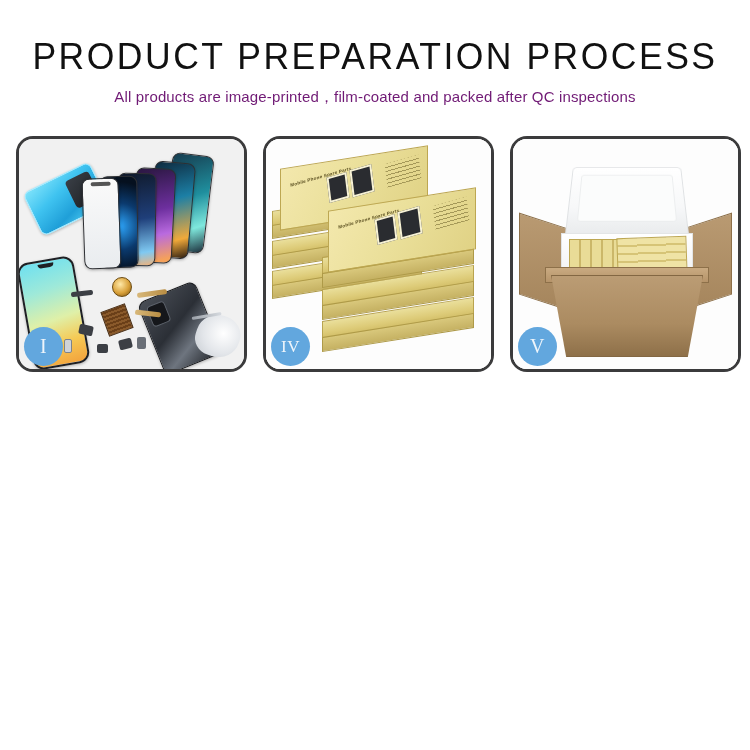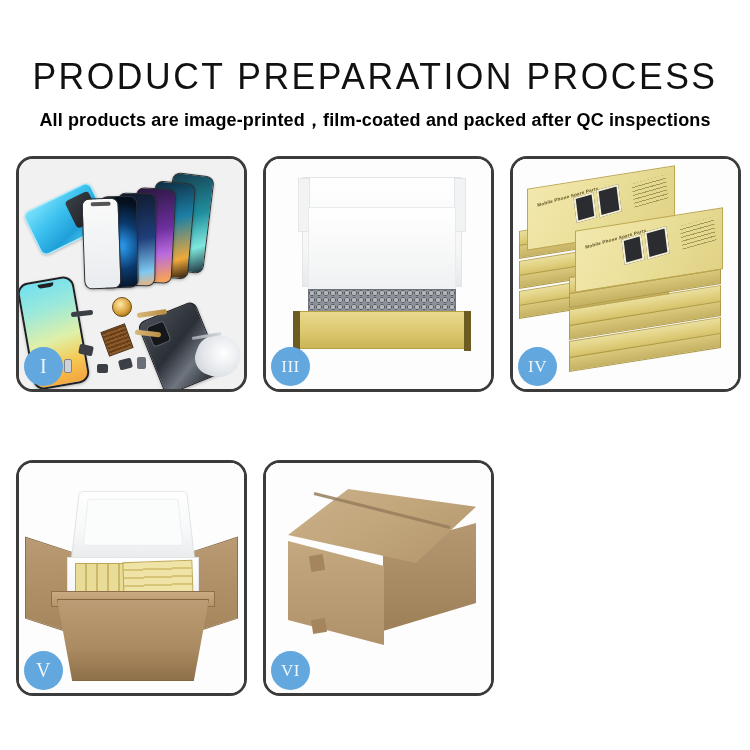--- a/index.html
+++ b/index.html
@@ -6,35 +6,35 @@
   * { box-sizing: border-box; margin: 0; padding: 0; }
   html, body {
     width: 750px; height: 750px;
     background: #ffffff;
     font-family: "Liberation Sans", "DejaVu Sans", sans-serif;
     overflow: hidden;
   }
   .page { position: relative; width: 750px; height: 750px; background: #fff; }
 
   
-  .header { text-align: center; padding-top: 38px; margin-top: 20px; }
+  .header { text-align: center; padding-top: 38px; }
   .title {
     font-size: 37px;
     font-weight: 400;
     letter-spacing: 2.6px;
     color: #111111;
     line-height: 1.05;
     transform: scaleX(0.96);
     white-space: nowrap;
   }
   .subtitle {
     margin-top: 11px;
-    font-size: 18px;
-    font-weight: 700;
-    color: #000000;
+    font-size: 15px;
+    font-weight: 400;
+    color: #701a75;
     letter-spacing: 0.15px;
     white-space: nowrap;
   }
 
   
   .grid {
     position: absolute;
     left: 16px; top: 136px;
     width: 720px;
     display: grid;
@@ -407,31 +407,20 @@
           <div class="cmp" style="left:45px;top:200px;width:8px;height:14px;background:#cfd3d8;border:1px solid #7d838b;"></div>
           <div class="flex" style="left:118px;top:152px;width:30px;transform:rotate(-8deg);"></div>
           <div class="flex" style="left:116px;top:172px;width:26px;transform:rotate(6deg);"></div>
           <div class="tool"></div>
         </div>
       </div>
       <div class="badge">I</div>
     </div>
 
 
-    <div class="panel tint-white">
-      <div class="stage">
-        <div class="p3">
-          <div class="lid3"></div>
-          <div class="foam3"></div>
-          <div class="wrap3"></div>
-          <div class="tray3"></div>
-        </div>
-      </div>
-      <div class="badge wide">III</div>
-    </div>
 
     <div class="panel tint-white">
       <div class="stage">
         <div class="p4">
           <div class="stack">
 
             <div class="layer" style="left:0px;  top:46px; width:150px; height:18px;"></div>
             <div class="layer" style="left:0px;  top:76px; width:150px; height:18px;"></div>
             <div class="layer" style="left:0px;  top:106px;width:150px; height:18px;"></div>
             <div class="side" style="left:0px;  top:60px; width:150px; height:14px;"></div>
@@ -472,28 +461,15 @@
           <div class="foamBox5"></div>
           <div class="yboxes"></div>
           <div class="yboxes2"></div>
           <div class="cartonRim"></div>
           <div class="cartonBody"></div>
         </div>
       </div>
       <div class="badge">V</div>
     </div>
 
-    <div class="panel tint-white">
-      <div class="stage">
-        <div class="p6">
-          <div class="c6side"></div>
-          <div class="c6front"></div>
-          <div class="c6top"></div>
-          <div class="c6seam"></div>
-          <div class="c6tapeA"></div>
-          <div class="c6tapeB"></div>
-        </div>
-      </div>
-      <div class="badge wide">VI</div>
-    </div>
 
   </div>
 </div>
 
 </body></html>

